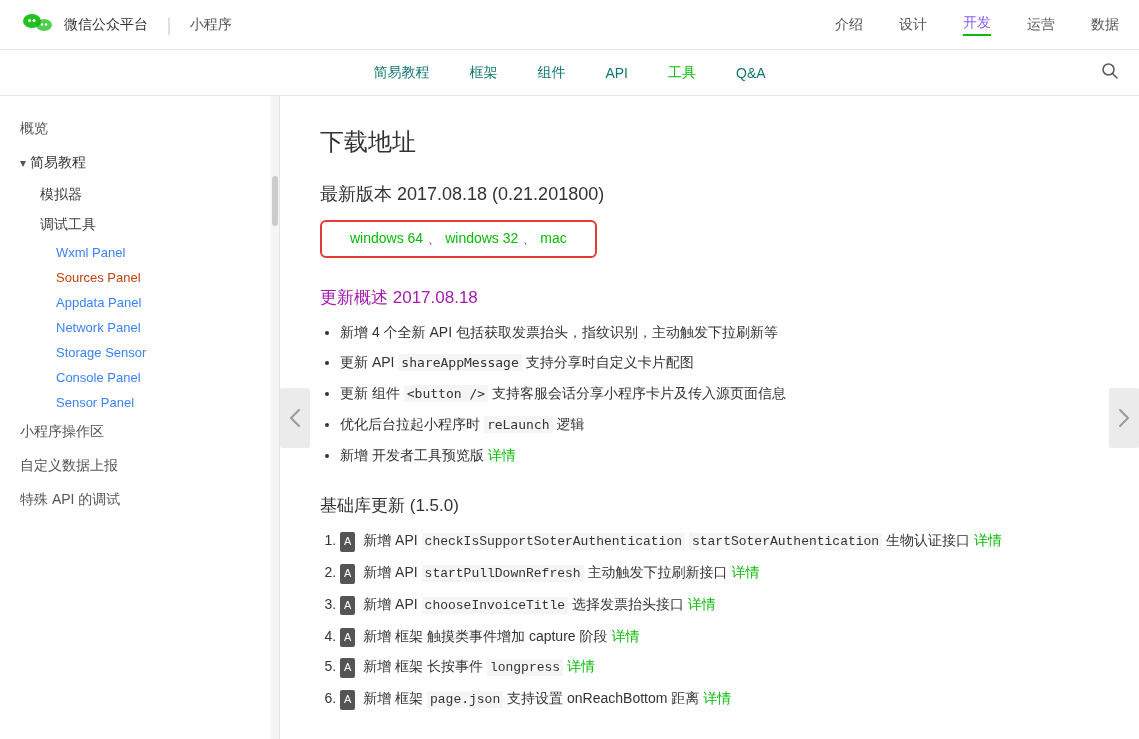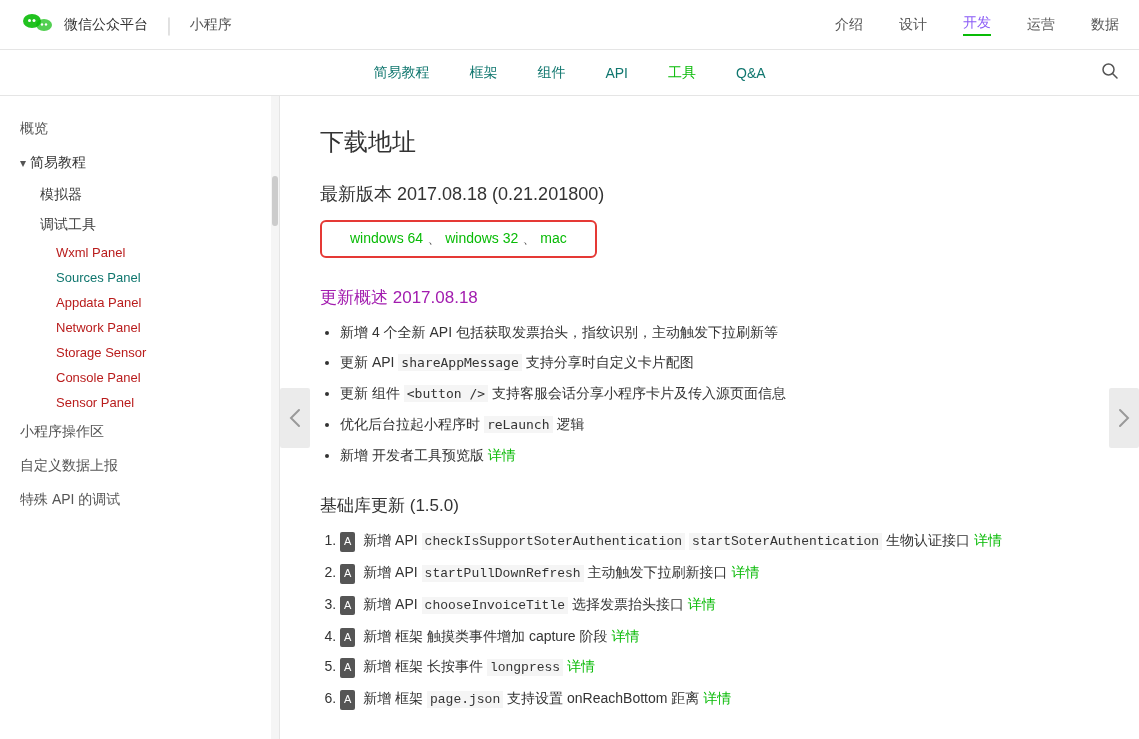--- a/index.html
+++ b/index.html
@@ -35,22 +35,22 @@
     
     .sidebar {
       width: 280px; min-width: 280px; border-right: 1px solid #e5e5e5;
       overflow-y: auto; padding: 16px 0;
       position: relative;
     }
     .sidebar-item { padding: 8px 20px; cursor: pointer; font-size: 14px; color: #555; }
     .sidebar-section { padding: 8px 20px; cursor: pointer; font-size: 14px; color: #333; display: flex; align-items: center; gap: 4px; }
     .sidebar-section .chevron { font-size: 12px; color: #555; }
     .sidebar-subsection { padding: 6px 20px 6px 40px; cursor: pointer; font-size: 14px; color: #404040; }
-    .sidebar-sub-indent { padding: 5px 20px 5px 56px; cursor: pointer; font-size: 13px; color: #b91c1c; }
-    .sidebar-sub-indent.active-link { color: #0f766e; }
+    .sidebar-sub-indent { padding: 5px 20px 5px 56px; cursor: pointer; font-size: 13px; color: #3b82f6; }
+    .sidebar-sub-indent.active-link { color: #c2410c; }
 
     
     .content {
       flex: 1; overflow-y: auto; padding: 30px 40px;
       position: relative;
     }
     .content h1 { font-size: 24px; color: #333; margin-bottom: 24px; font-weight: 500; }
 
     .version-line { font-size: 18px; color: #333; margin-bottom: 14px; font-weight: 500; }
     .download-box {

